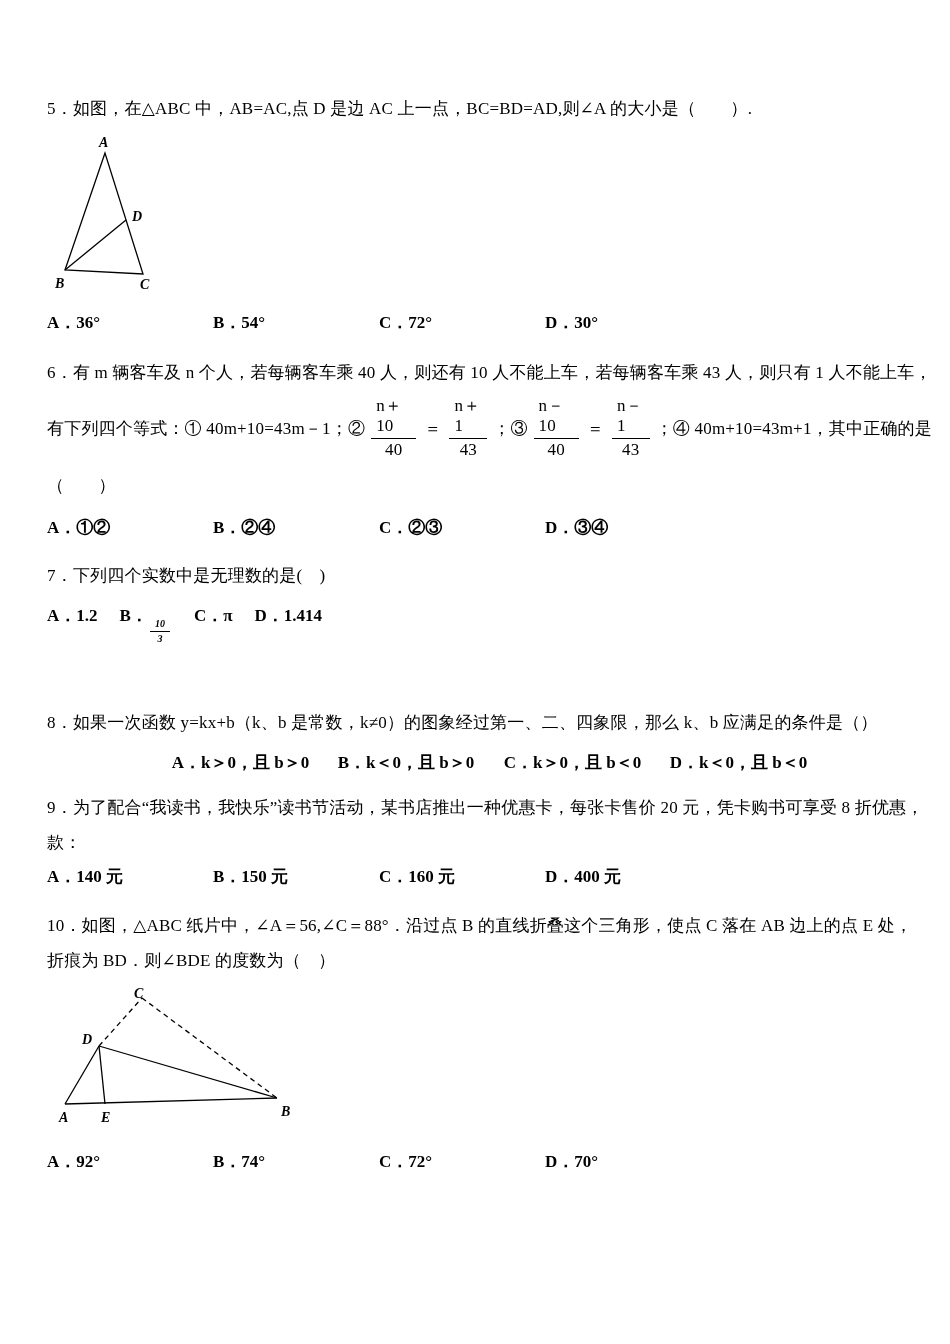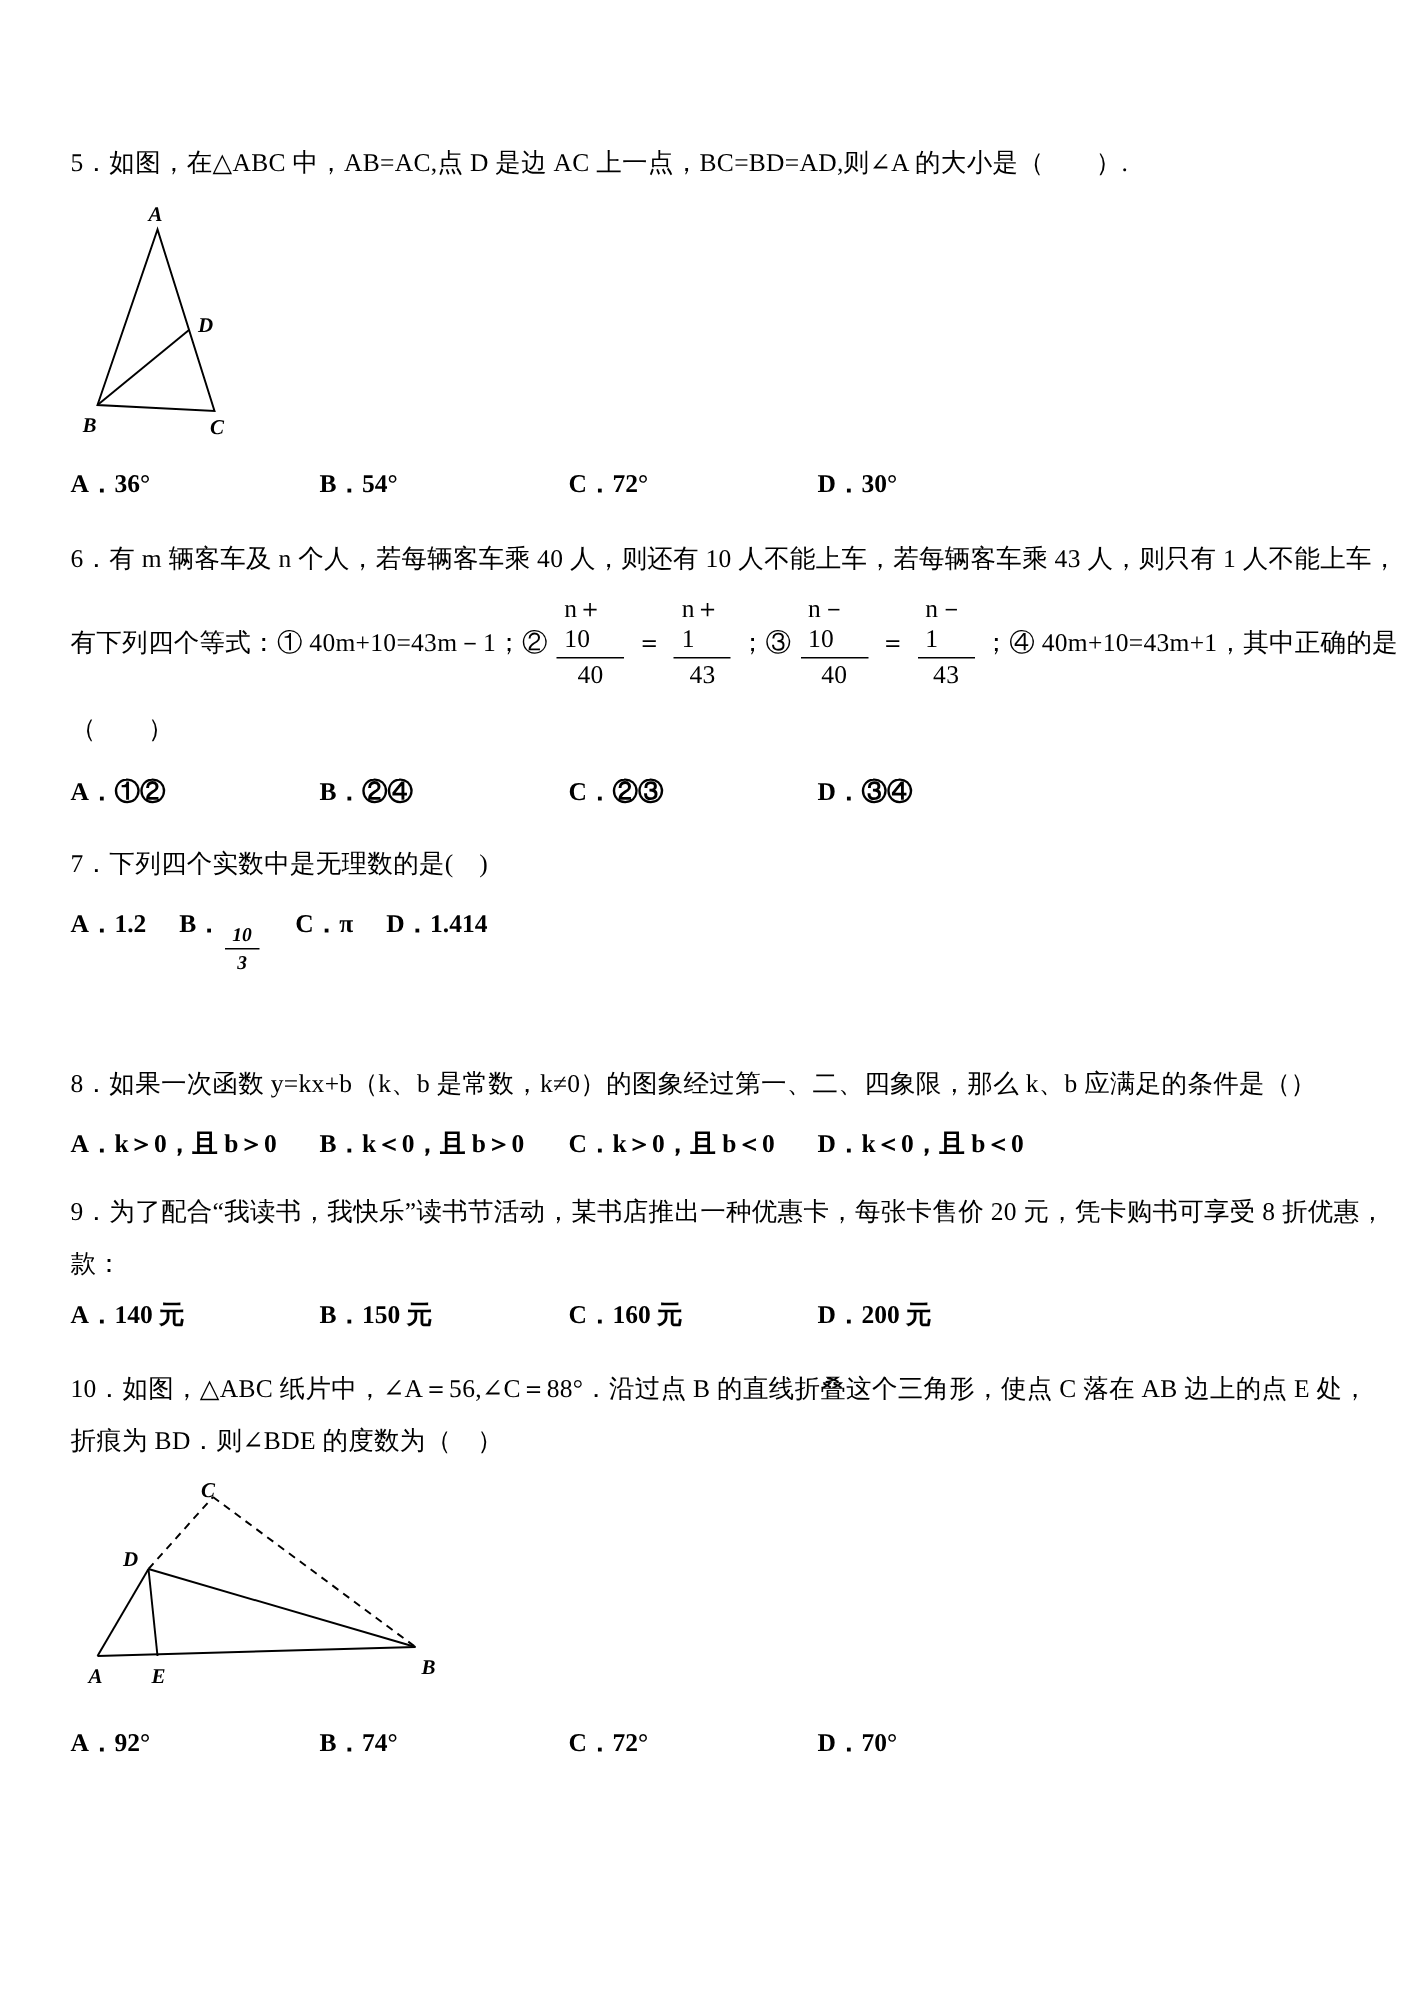--- a/index.html
+++ b/index.html
@@ -28,28 +28,28 @@
 
   .eq-line { display: flex; align-items: center; margin-top: 16px; height: 54px; letter-spacing: 0.2px; }
   .eq-line .chunk { white-space: pre; }
   .frac { display: inline-flex; flex-direction: column; align-items: center; line-height: 1.2; margin: 0 6px; }
   .frac .num { padding: 0 5px 1px; border-bottom: 1.2px solid #000; }
   .frac .den { padding-top: 1px; }
   .eqsign { margin: 0 2px; }
 
   .q7-opts { display: flex; align-items: baseline; margin-top: 16px; height: 44px; font-weight: 600; }
   .q7-opts .gap { display: inline-block; width: 22px; }
-  .frac-small { font-size: 13px; transform: translateY(6px); margin: 0 2px; font-style: italic; }
+  .frac-small { font-size: 10px; transform: translateY(6px); margin: 0 2px; font-style: italic; }
 
   .mt26 { margin-top: 26px; }
   .mt24 { margin-top: 24px; }
   .mt22 { margin-top: 22px; }
   .mt20 { margin-top: 20px; }
   .mt18 { margin-top: 18px; }
-  .mt16 { margin-top: 16px; }
+  .mt16 { margin-top: 16px; justify-content: center; }
   .mt62 { margin-top: 62px; }
   .mt5  { margin-top: 5px; }
 </style>
 </head>
 <body>
 
 <div class="page">
 
   <section>
     <p class="qtext">5．如图，在△ABC 中，AB=AC,点 D 是边 AC 上一点，BC=BD=AD,则∠A 的大小是（　　）.</p>
@@ -140,21 +140,21 @@
   <section>
     <p class="para mt16">
       <span class="pline">9．为了配合“我读书，我快乐”读书节活动，某书店推出一种优惠卡，每张卡售价 20 元，凭卡购书可享受 8 折优惠，</span>
       <span class="pline">款：</span>
     </p>
 
     <div class="options-row mt5">
       <span class="opt">A．140 元</span>
       <span class="opt">B．150 元</span>
       <span class="opt">C．160 元</span>
-      <span class="opt">D．200 元</span>
+      <span class="opt">D．400 元</span>
     </div>
   </section>
 
   <section>
     <p class="para mt20">
       <span class="pline">10．如图，△ABC 纸片中，∠A＝56,∠C＝88°．沿过点 B 的直线折叠这个三角形，使点 C 落在 AB 边上的点 E 处，</span>
       <span class="pline">折痕为 BD．则∠BDE 的度数为（　）</span>
     </p>
 
     <svg class="figure fig10" width="242" height="142" viewBox="0 0 242 142">

